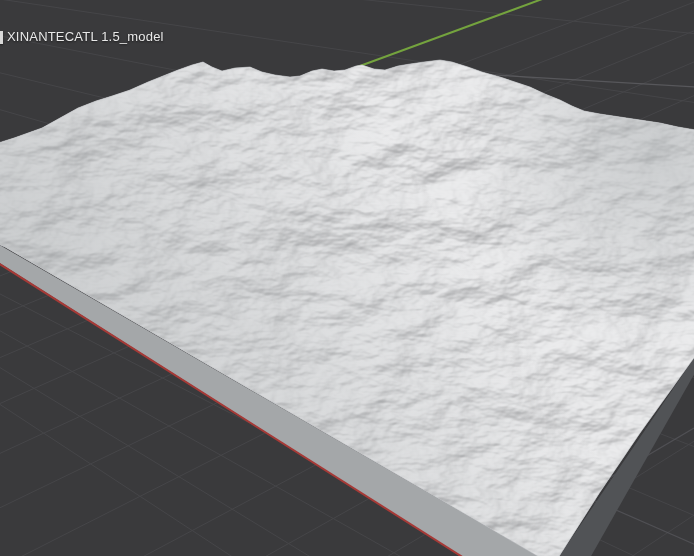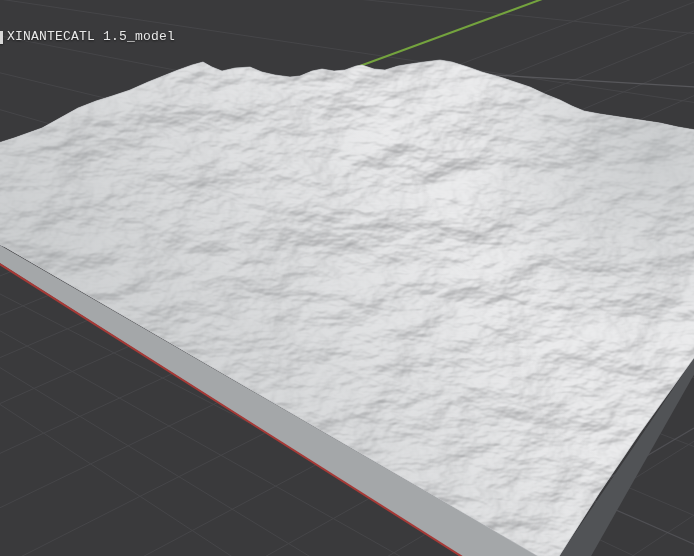--- a/index.html
+++ b/index.html
@@ -1,20 +1,20 @@
 <!DOCTYPE html>
 <html><head>
 <meta charset="utf-8">
 <style>
   html,body{margin:0;padding:0;background:#222;}
   #viewport{
     position:relative;
     width:694px;height:556px;
     overflow:hidden;
-    font-family:Liberation Mono, monospace;
+    font-family:Liberation Sans, sans-serif;
     background:#3a3a3c;
   }
   #scene{position:absolute;left:0;top:0;display:block;}
   .viewport-label{
     position:absolute;
     left:7px;top:29px;
     font-size:13px;
     letter-spacing:0.2px;
     color:#e9e9e9;
     text-shadow:0 1px 2px rgba(0,0,0,0.55);

